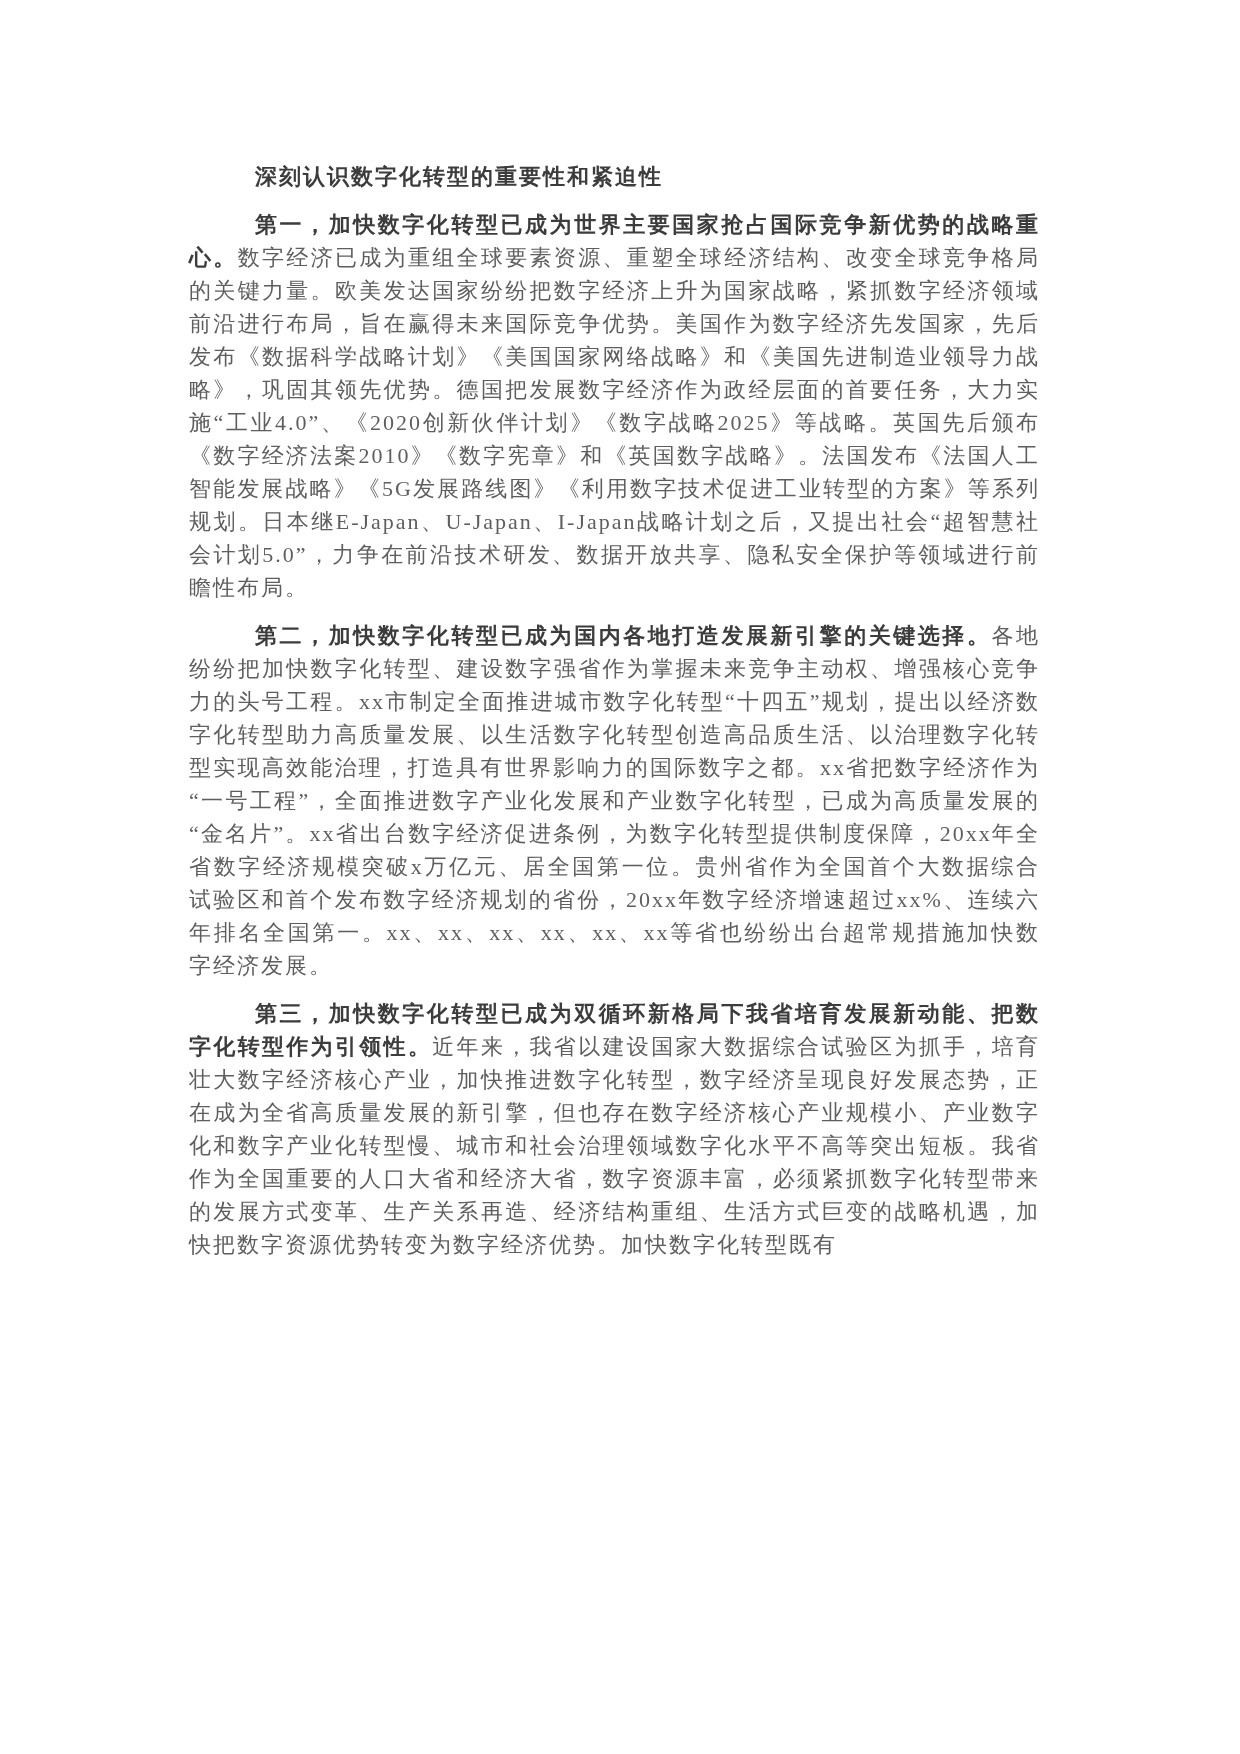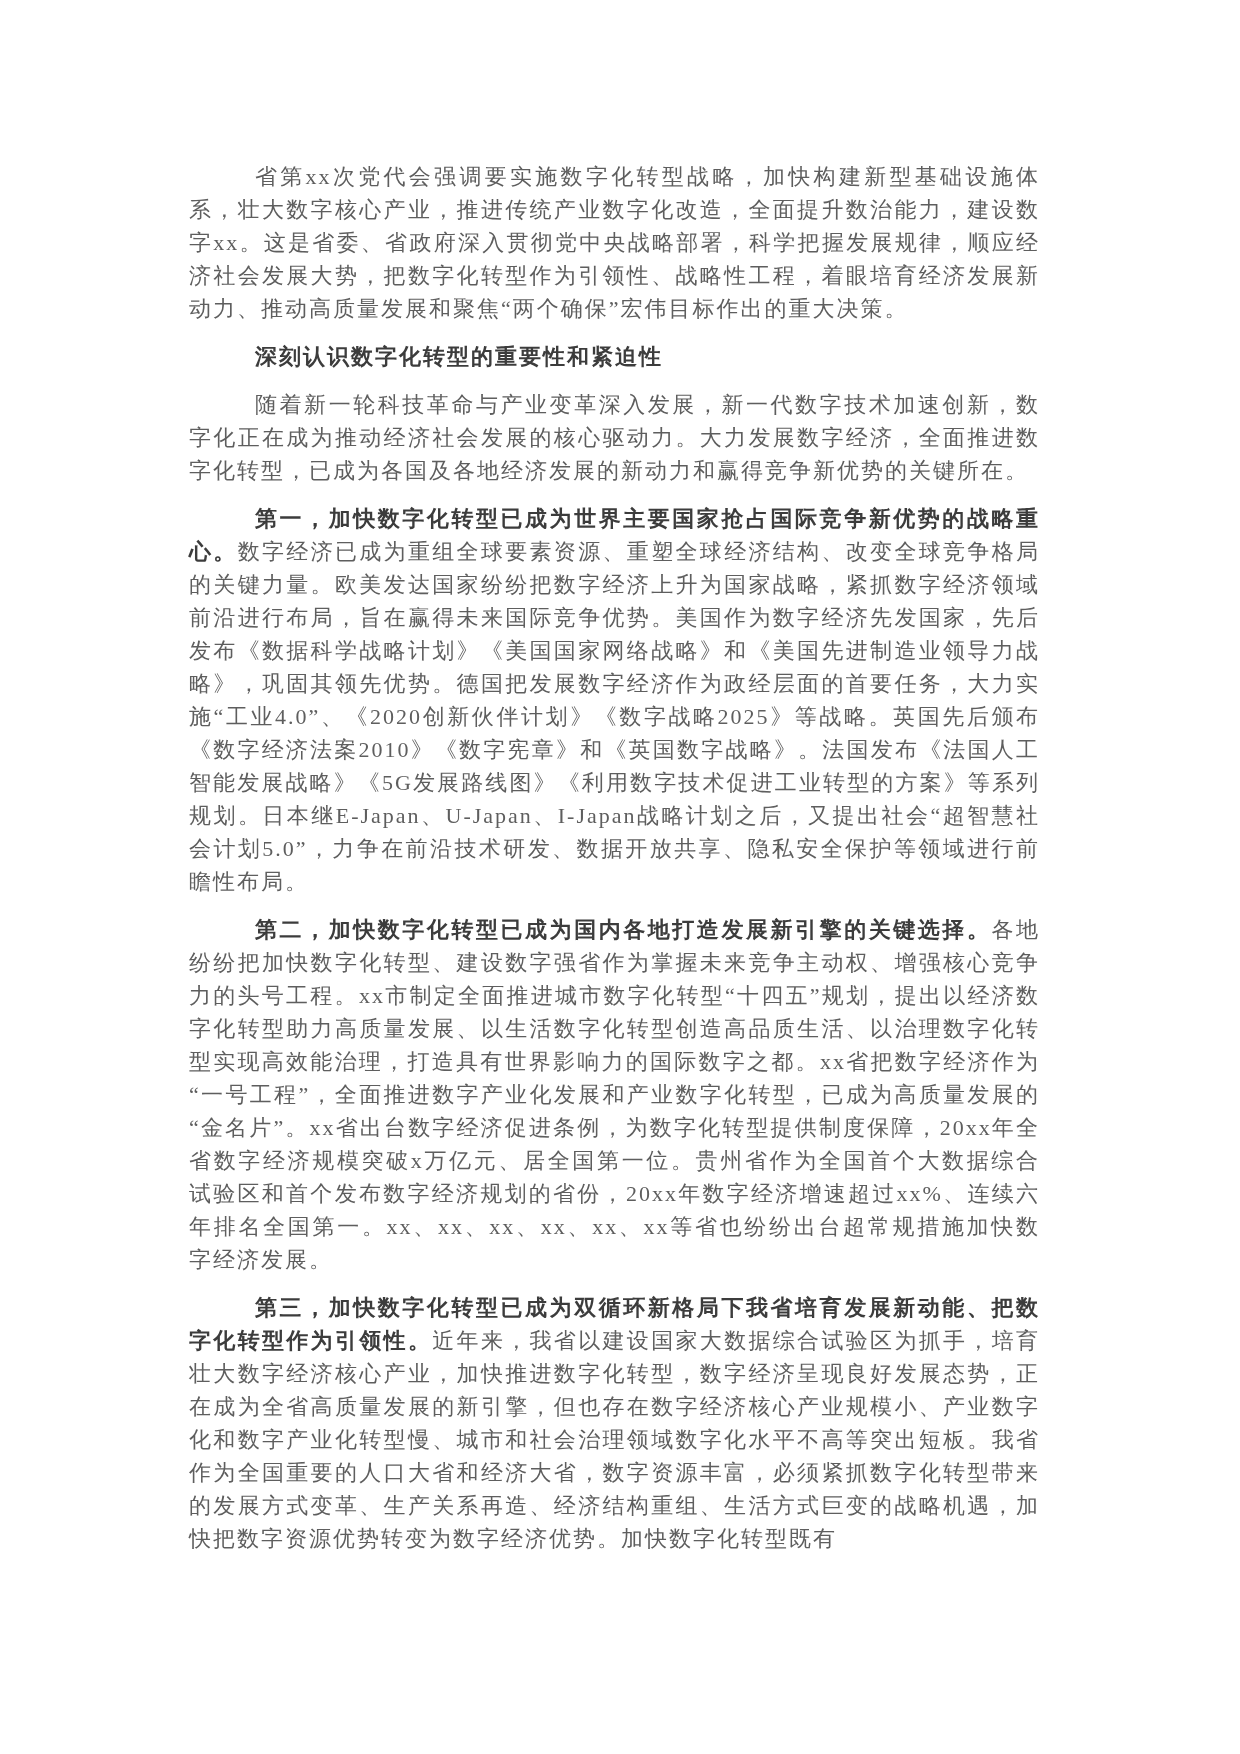--- a/index.html
+++ b/index.html
@@ -49,25 +49,23 @@
     font-weight: 700;
     color: var(--emphasis-color, #3c3c3c);
   }
 </style>
 </head>
 <body>
 
 <main class="page">
   <section class="content">
 
-    <p class="para">省第xx次党代会强调要实施数字化转型战略，加快构建新型基础设施体系，壮大数字核心产业，推进传统产业数字化改造，全面提升数治能力，建设数字xx。这是省委、省政府深入贯彻党中央战略部署，科学把握发展规律，顺应经济社会发展大势，把数字化转型作为引领性、战略性工程，着眼培育经济发展新动力、推动高质量发展和聚焦“两个确保”宏伟目标作出的重大决策。</p>
 
     <h2 class="heading">深刻认识数字化转型的重要性和紧迫性</h2>
 
-    <p class="para">随着新一轮科技革命与产业变革深入发展，新一代数字技术加速创新，数字化正在成为推动经济社会发展的核心驱动力。大力发展数字经济，全面推进数字化转型，已成为各国及各地经济发展的新动力和赢得竞争新优势的关键所在。</p>
 
     <p class="para"><strong class="lead">第一，加快数字化转型已成为世界主要国家抢占国际竞争新优势的战略重心。</strong><span>数字经济已成为重组全球要素资源、重塑全球经济结构、改变全球竞争格局的关键力量。欧美发达国家纷纷把数字经济上升为国家战略，紧抓数字经济领域前沿进行布局，旨在赢得未来国际竞争优势。美国作为数字经济先发国家，先后发布《数据科学战略计划》《美国国家网络战略》和《美国先进制造业领导力战略》，巩固其领先优势。德国把发展数字经济作为政经层面的首要任务，大力实施“工业4.0”、《2020创新伙伴计划》《数字战略2025》等战略。英国先后颁布《数字经济法案2010》《数字宪章》和《英国数字战略》。法国发布《法国人工智能发展战略》《5G发展路线图》《利用数字技术促进工业转型的方案》等系列规划。日本继E-Japan、U-Japan、I-Japan战略计划之后，又提出社会“超智慧社会计划5.0”，力争在前沿技术研发、数据开放共享、隐私安全保护等领域进行前瞻性布局。</span></p>
 
     <p class="para"><strong class="lead">第二，加快数字化转型已成为国内各地打造发展新引擎的关键选择。</strong><span>各地纷纷把加快数字化转型、建设数字强省作为掌握未来竞争主动权、增强核心竞争力的头号工程。xx市制定全面推进城市数字化转型“十四五”规划，提出以经济数字化转型助力高质量发展、以生活数字化转型创造高品质生活、以治理数字化转型实现高效能治理，打造具有世界影响力的国际数字之都。xx省把数字经济作为“一号工程”，全面推进数字产业化发展和产业数字化转型，已成为高质量发展的“金名片”。xx省出台数字经济促进条例，为数字化转型提供制度保障，20xx年全省数字经济规模突破x万亿元、居全国第一位。贵州省作为全国首个大数据综合试验区和首个发布数字经济规划的省份，20xx年数字经济增速超过xx%、连续六年排名全国第一。xx、xx、xx、xx、xx、xx等省也纷纷出台超常规措施加快数字经济发展。</span></p>
 
     <p class="para"><strong class="lead">第三，加快数字化转型已成为双循环新格局下我省培育发展新动能、把数字化转型作为引领性。</strong><span>近年来，我省以建设国家大数据综合试验区为抓手，培育壮大数字经济核心产业，加快推进数字化转型，数字经济呈现良好发展态势，正在成为全省高质量发展的新引擎，但也存在数字经济核心产业规模小、产业数字化和数字产业化转型慢、城市和社会治理领域数字化水平不高等突出短板。我省作为全国重要的人口大省和经济大省，数字资源丰富，必须紧抓数字化转型带来的发展方式变革、生产关系再造、经济结构重组、生活方式巨变的战略机遇，加快把数字资源优势转变为数字经济优势。加快数字化转型既有</span></p>
 
   </section>
 </main>
 

